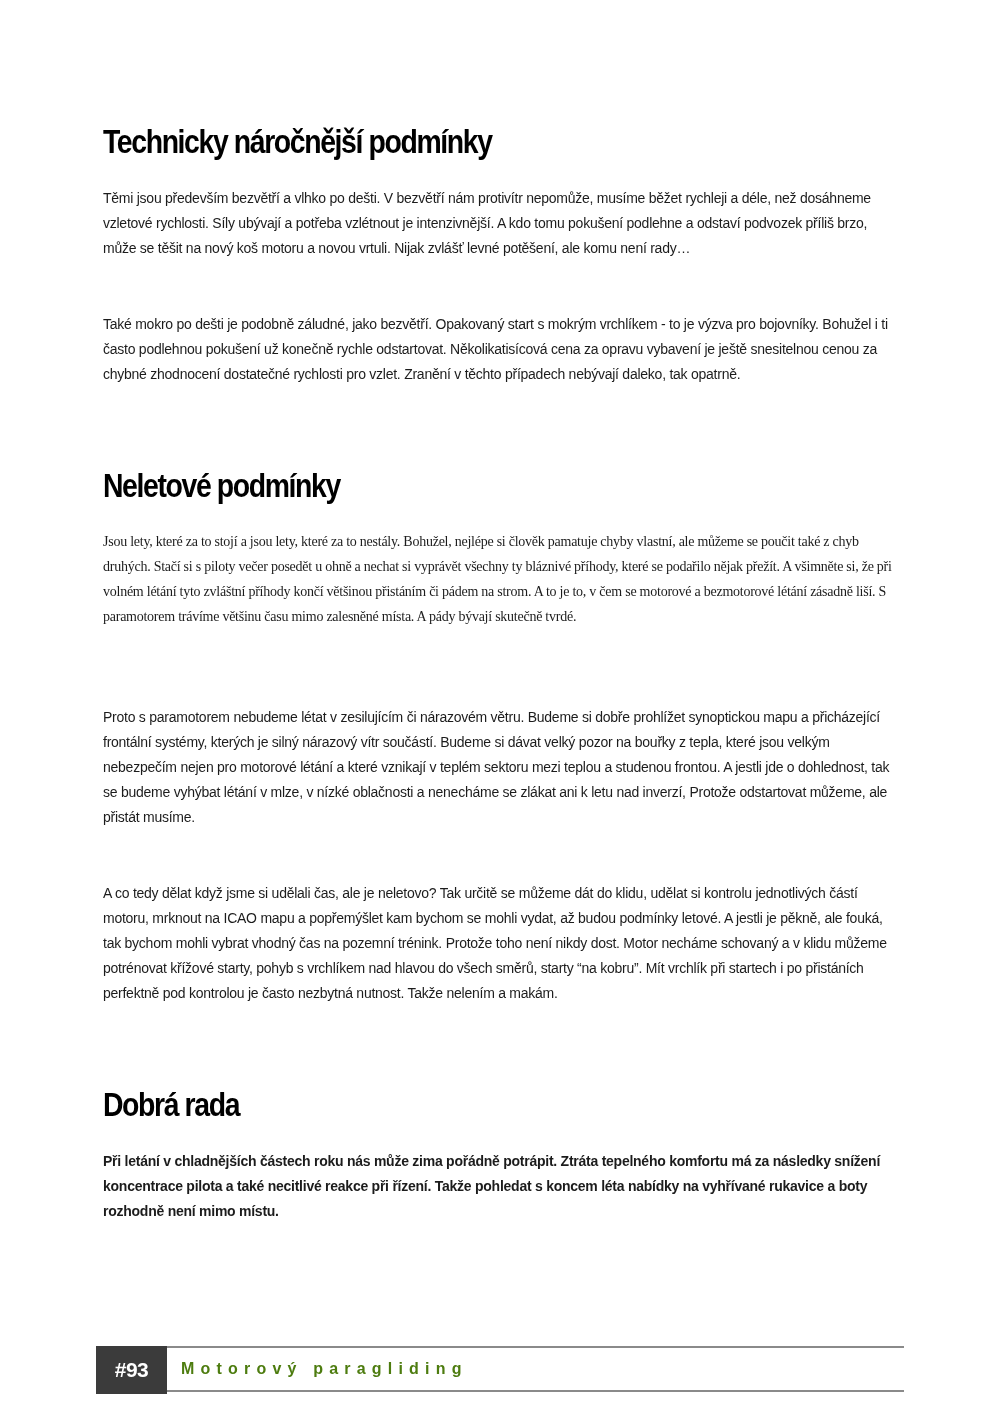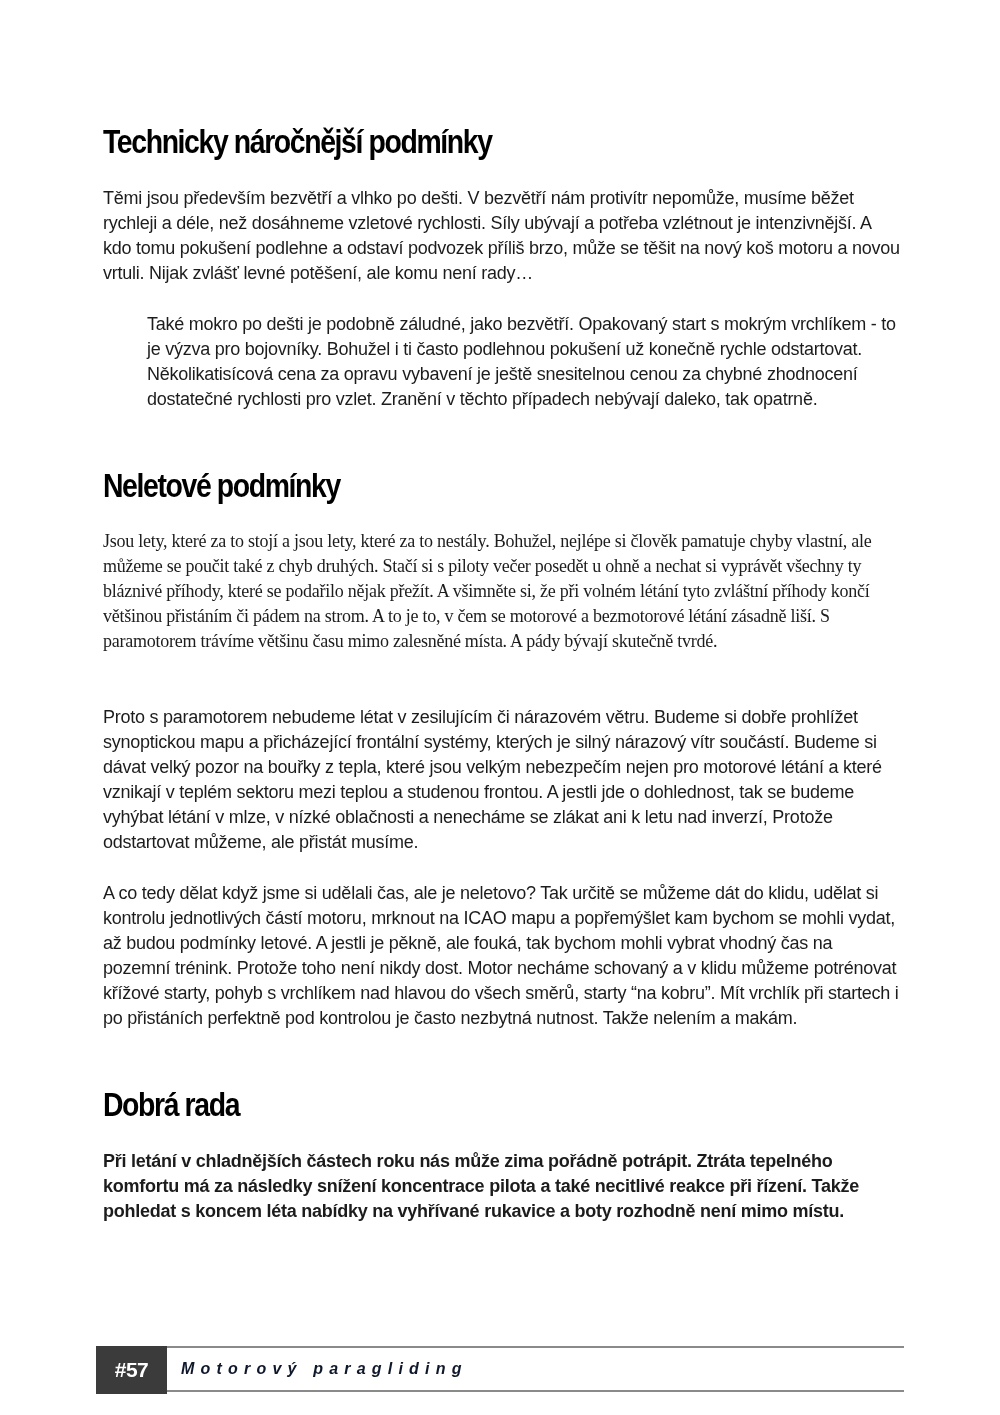--- a/index.html
+++ b/index.html
@@ -2,54 +2,54 @@
 <html><head>
 <meta charset="utf-8">
 <style>
   html, body { margin: 0; padding: 0; background: #ffffff; }
   body { width: 1000px; height: 1415px; position: relative; overflow: hidden;
          font-family: "Liberation Sans", sans-serif; color: #1a1a1a; }
   .content { position: absolute; left: 103px; top: 118px; width: 800px; }
   h2 { margin: 0; font-family: "Liberation Sans", sans-serif; font-weight: 700;
        font-size: 33px; letter-spacing: -1.6px; color: #000; line-height: 48px;
        transform: scaleX(0.86); transform-origin: left center; white-space: nowrap; }
-  p { margin: 0; font-size: 18px; line-height: 25.1px; letter-spacing: -0.25px;
+  p { margin: 0; font-size: 14px; line-height: 25.1px; letter-spacing: -0.25px;
       font-family: "Liberation Sans", sans-serif; color: #1c1c1c; }
   .sec1-title { position: absolute; top: 0; }
   .p1 { position: absolute; top: 68px; }
-  .p2 { position: absolute; top: 194px; margin-left: 44px; }
+  .p2 { position: absolute; top: 194px; }
   .sec2-title { position: absolute; top: 344px; }
   .p3 { position: absolute; top: 411px; font-family: Liberation Serif, serif; }
   .p4 { position: absolute; top: 587px; }
   .p5 { position: absolute; top: 763px; }
   .sec3-title { position: absolute; top: 963px; }
   .p6 { position: absolute: }
   .p6 { position: absolute; top: 1031px; font-weight: bold; }
 
   .footer { position: absolute; left: 96px; top: 1346px; width: 808px; height: 46px;
             border-top: 2px solid #8a8a8a; border-bottom: 2px solid #8a8a8a; box-sizing: border-box; }
   .footer-num { position: absolute; left: 0; top: -2px; width: 71px; height: 48px; background: #3b3b3b;
                 color: #ffffff; font-weight: 700; font-size: 21px; line-height: 48px; text-align: center;
                 letter-spacing: -0.5px; }
   .footer-title { position: absolute; left: 85px; top: 0; line-height: 42px; font-weight: 700;
-                  font-size: 16px; letter-spacing: 6.2px; color: #0f172a; font-style: italic; }
+                  font-size: 16px; letter-spacing: 6.2px; color: #4d7c0f; }
 </style>
 </head>
 <body>
 
 <div class="content">
   <h2 class="sec1-title">Technicky náročnější podmínky</h2>
   <p class="p1">Těmi jsou především bezvětří a vlhko po dešti. V bezvětří nám protivítr nepomůže, musíme běžet rychleji a déle, než dosáhneme vzletové rychlosti. Síly ubývají a potřeba vzlétnout je intenzivnější. A kdo tomu pokušení podlehne a odstaví podvozek příliš brzo, může se těšit na nový koš motoru a novou vrtuli. Nijak zvlášť levné potěšení, ale komu není rady…</p>
   <p class="p2">Také mokro po dešti je podobně záludné, jako bezvětří. Opakovaný start s mokrým vrchlíkem - to je výzva pro bojovníky. Bohužel i ti často podlehnou pokušení už konečně rychle odstartovat. Několikatisícová cena za opravu vybavení je ještě snesitelnou cenou za chybné zhodnocení dostatečné rychlosti pro vzlet. Zranění v těchto případech nebývají daleko, tak opatrně.</p>
 
   <h2 class="sec2-title">Neletové podmínky</h2>
   <p class="p3">Jsou lety, které za to stojí a jsou lety, které za to nestály. Bohužel, nejlépe si člověk pamatuje chyby vlastní, ale můžeme se poučit také z chyb druhých. Stačí si s piloty večer posedět u ohně a nechat si vyprávět všechny ty bláznivé příhody, které se podařilo nějak přežít. A všimněte si, že při volném létání tyto zvláštní příhody končí většinou přistáním či pádem na strom. A to je to, v čem se motorové a bezmotorové létání zásadně liší. S paramotorem trávíme většinu času mimo zalesněné místa. A pády bývají skutečně tvrdé.</p>
   <p class="p4">Proto s paramotorem nebudeme létat v zesilujícím či nárazovém větru. Budeme si dobře prohlížet synoptickou mapu a přicházející frontální systémy, kterých je silný nárazový vítr součástí. Budeme si dávat velký pozor na bouřky z tepla, které jsou velkým nebezpečím nejen pro motorové létání a které vznikají v teplém sektoru mezi teplou a studenou frontou. A jestli jde o dohlednost, tak se budeme vyhýbat létání v mlze, v nízké oblačnosti a nenecháme se zlákat ani k letu nad inverzí, Protože odstartovat můžeme, ale přistát musíme.</p>
   <p class="p5">A co tedy dělat když jsme si udělali čas, ale je neletovo? Tak určitě se můžeme dát do klidu, udělat si kontrolu jednotlivých částí motoru, mrknout na ICAO mapu a popřemýšlet kam bychom se mohli vydat, až budou podmínky letové. A jestli je pěkně, ale fouká, tak bychom mohli vybrat vhodný čas na pozemní trénink. Protože toho není nikdy dost. Motor necháme schovaný a v klidu můžeme potrénovat křížové starty, pohyb s vrchlíkem nad hlavou do všech směrů, starty “na kobru”. Mít vrchlík při startech i po přistáních perfektně pod kontrolou je často nezbytná nutnost. Takže nelením a makám.</p>
 
   <h2 class="sec3-title">Dobrá rada</h2>
   <p class="p6">Při letání v chladnějších částech roku nás může zima pořádně potrápit. Ztráta tepelného komfortu má za následky snížení koncentrace pilota a také necitlivé reakce při řízení. Takže pohledat s koncem léta nabídky na vyhřívané rukavice a boty rozhodně není mimo místu.</p>
 </div>
 
 <div class="footer">
-  <div class="footer-num">#57</div>
+  <div class="footer-num">#93</div>
   <div class="footer-title">Motorový paragliding</div>
 </div>
 
 </body></html>

